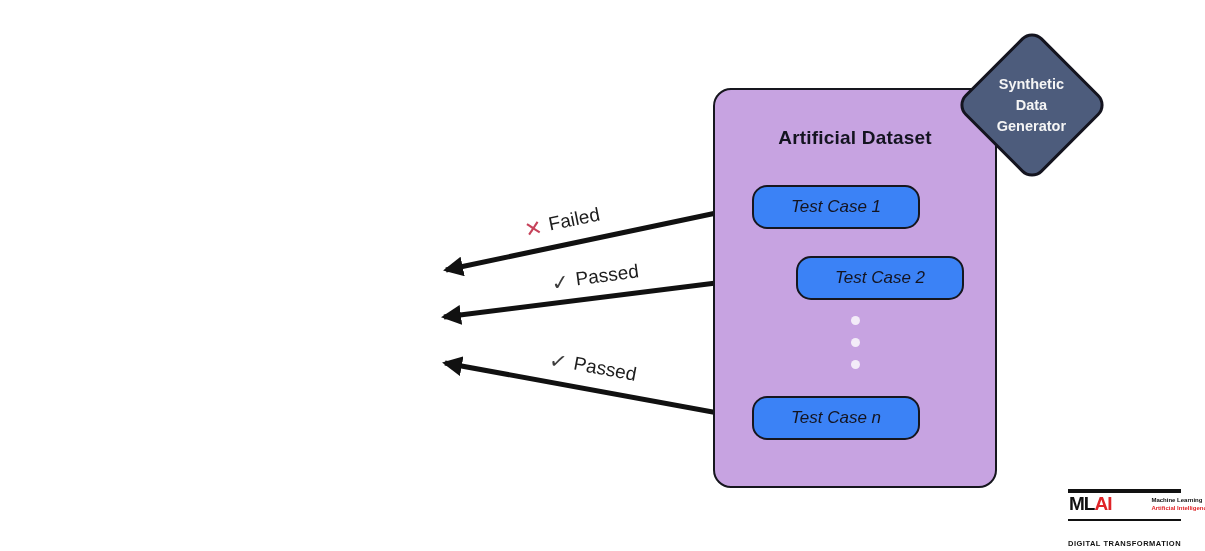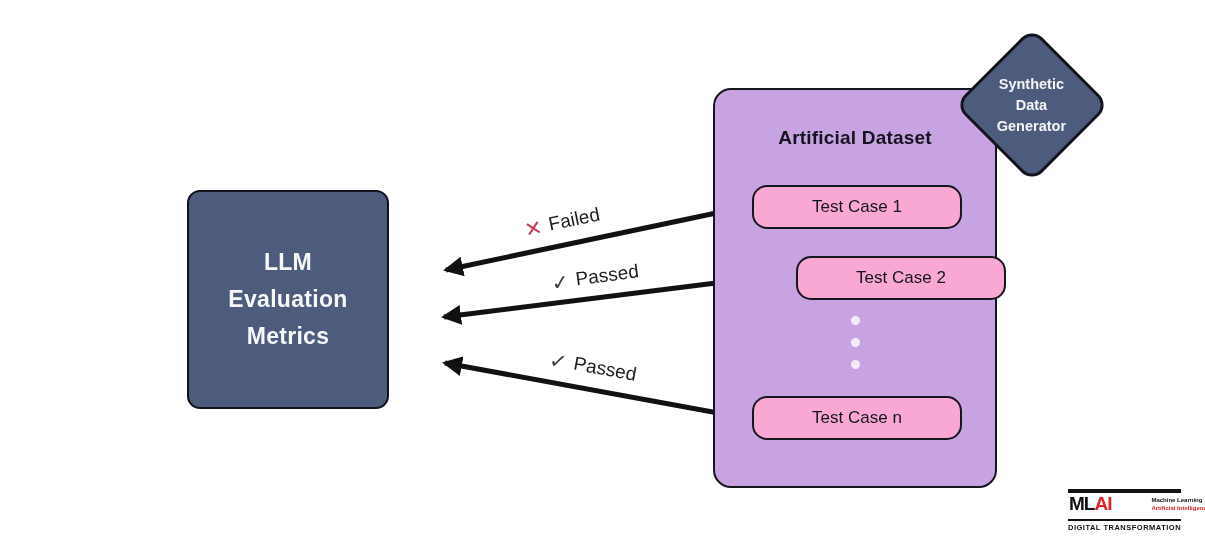--- a/index.html
+++ b/index.html
@@ -51,29 +51,30 @@
     width: 100%;
     text-align: center;
     font-weight: bold;
     font-size: 19px;
     color: #141420;
     letter-spacing: 0.2px;
   }
   .test-case {
     position: absolute;
     left: 37px;
-    width: 210px; height: 44px;
-    background: #f9a8d4;
+    width: 168px; height: 44px;
+    background: #3b82f6;
     border: 2px solid #16161e;
     border-radius: 15px;
     display: flex;
     align-items: center;
     justify-content: center;
     font-size: 17px;
     color: #141420;
+    font-style: italic;
   }
   .tc-1 { top: 95px; }
   .tc-2 { top: 166px; margin-left: 44px; }
   .tc-n { top: 306px; }
 
   .dots {
     position: absolute;
     left: 0; top: 226px;
     width: 100%;
     display: flex;
@@ -177,21 +178,21 @@
     flex-direction: column;
     align-items: flex-start;
     gap: 1px;
   }
   .logo .tagline { font-size: 6px; font-weight: bold; line-height: 7px; white-space: nowrap; }
   .logo .tagline-1 { color: #111111; }
   .logo .tagline-2 { color: #e02428; }
   .logo .logo-subtitle {
     border-top: 2px solid #111111;
     margin-top: 5px;
-    padding-top: 2px;
+    padding-top: 18px;
     text-align: right;
     font-size: 7.5px;
     font-weight: bold;
     letter-spacing: 0.5px;
     color: #111111;
     white-space: nowrap;
   }
 </style>
 </head>
 <body>
@@ -202,27 +203,20 @@
     <defs>
       <marker id="ah" viewBox="0 0 10 10" refX="8.5" refY="5" markerWidth="4" markerHeight="4" orient="auto-start-reverse">
         <path d="M0,0 L10,5 L0,10 z" fill="#111111"></path>
       </marker>
     </defs>
     <line x1="446" y1="270" x2="740" y2="208" stroke="#111111" stroke-width="5" marker-start="url(#ah)" marker-end="url(#ah)"></line>
     <line x1="444" y1="317" x2="740" y2="280" stroke="#111111" stroke-width="5" marker-start="url(#ah)" marker-end="url(#ah)"></line>
     <line x1="445" y1="363" x2="740" y2="417" stroke="#111111" stroke-width="5" marker-start="url(#ah)" marker-end="url(#ah)"></line>
   </svg>
 
-  <div class="llm-box">
-    <div class="node-text">
-      <div>LLM</div>
-      <div>Evaluation</div>
-      <div>Metrics</div>
-    </div>
-  </div>
 
   <div class="dataset-box">
     <div class="dataset-title">Artificial Dataset</div>
 
     <div class="test-case tc-1">Test Case 1</div>
     <div class="test-case tc-2">Test Case 2</div>
 
     <div class="dots">
       <span class="dot"></span>
       <span class="dot"></span>

